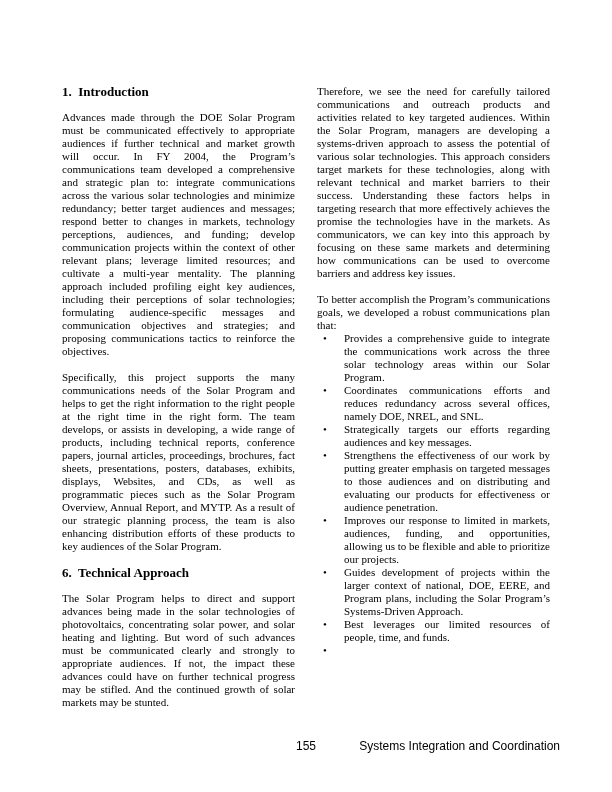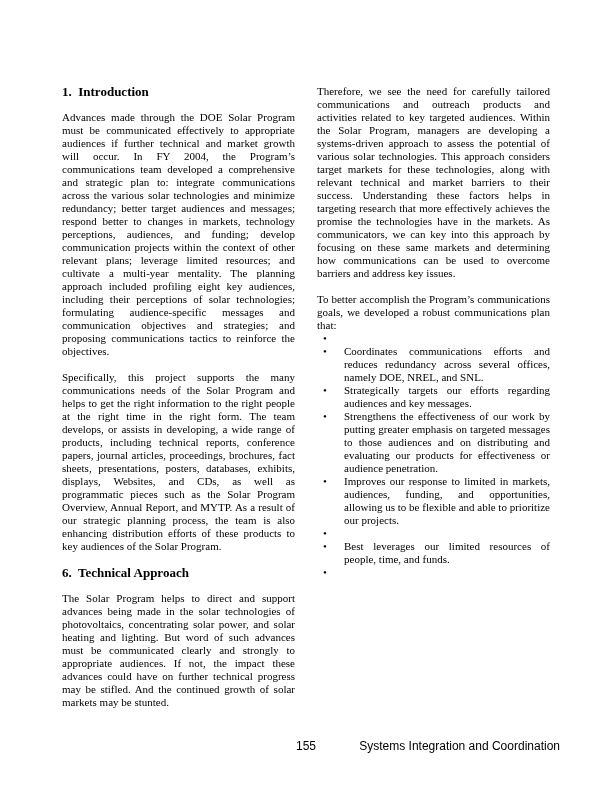--- a/index.html
+++ b/index.html
@@ -69,39 +69,41 @@
     <h2 class="heading">6.  Technical Approach</h2>
     <p class="para">The Solar Program helps to direct and support advances being made in the solar technologies of photovoltaics, concentrating solar power, and solar heating and lighting. But word of such advances must be communicated clearly and strongly to appropriate audiences. If not, the impact these advances could have on further technical progress may be stifled. And the continued growth of solar markets may be stunted.</p>
   </div>
 
   <div class="col col-right">
     <p class="para">Therefore, we see the need for carefully tailored communications and outreach products and activities related to key targeted audiences. Within the Solar Program, managers are developing a systems-driven approach to assess the potential of various solar technologies. This approach considers target markets for these technologies, along with relevant technical and market barriers to their success. Understanding these factors helps in targeting research that more effectively achieves the promise the technologies have in the markets. As communicators, we can key into this approach by focusing on these same markets and determining how communications can be used to overcome barriers and address key issues.</p>
     <p class="para" style="margin-bottom:0;">To better accomplish the Program’s communications goals, we developed a robust communications plan that:</p>
     <ul class="bullet-list">
       <li>
         <span class="bullet-marker">•</span>
+        <span class="bullet-text">Provides a comprehensive guide to integrate the communications work across the three solar technology areas within our Solar Program.</span>
       </li>
       <li>
         <span class="bullet-marker">•</span>
         <span class="bullet-text">Coordinates communications efforts and reduces redundancy across several offices, namely DOE, NREL, and SNL.</span>
       </li>
       <li>
         <span class="bullet-marker">•</span>
         <span class="bullet-text">Strategically targets our efforts regarding audiences and key messages.</span>
       </li>
       <li>
         <span class="bullet-marker">•</span>
         <span class="bullet-text">Strengthens the effectiveness of our work by putting greater emphasis on targeted messages to those audiences and on distributing and evaluating our products for effectiveness or audience penetration.</span>
       </li>
       <li>
         <span class="bullet-marker">•</span>
         <span class="bullet-text">Improves our response to limited in markets, audiences, funding, and opportunities, allowing us to be flexible and able to prioritize our projects.</span>
       </li>
       <li>
         <span class="bullet-marker">•</span>
+        <span class="bullet-text">Guides development of projects within the larger context of national, DOE, EERE, and Program plans, including the Solar Program’s Systems-Driven Approach.</span>
       </li>
       <li>
         <span class="bullet-marker">•</span>
         <span class="bullet-text">Best leverages our limited resources of people, time, and funds.</span>
       </li>
       <li>
         <span class="bullet-marker">•</span>
       </li>
     </ul>
   </div>

